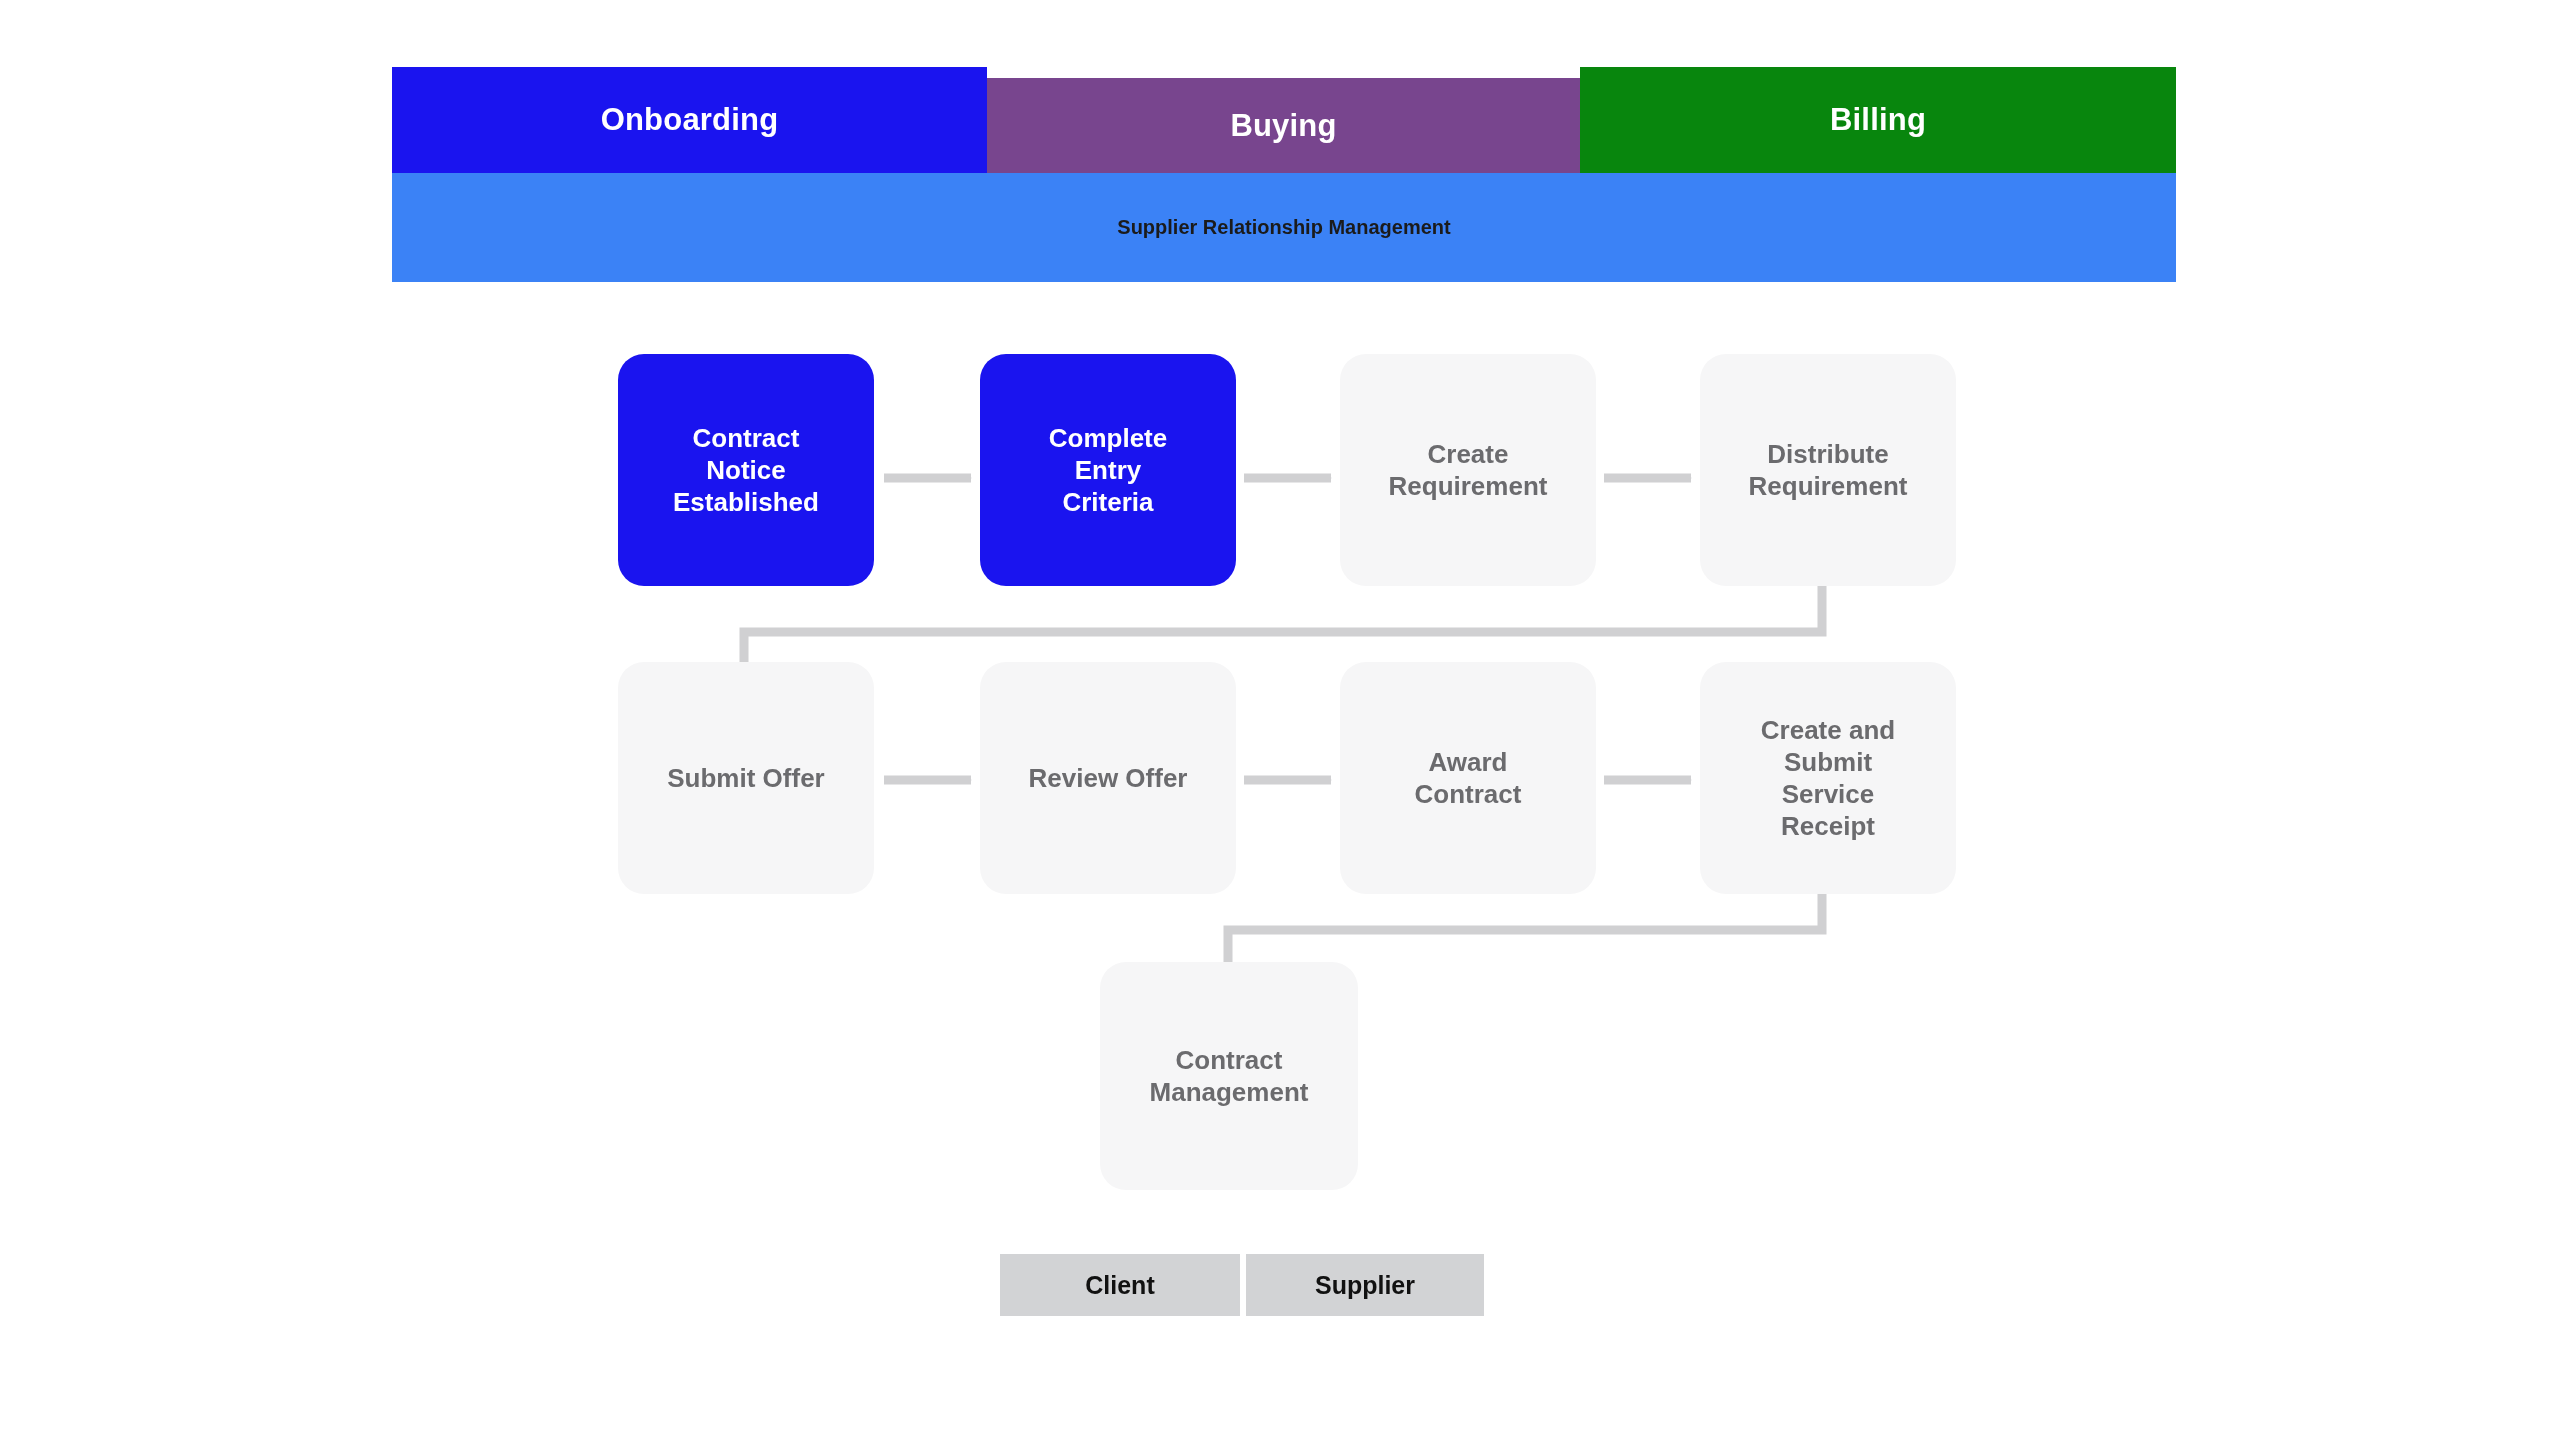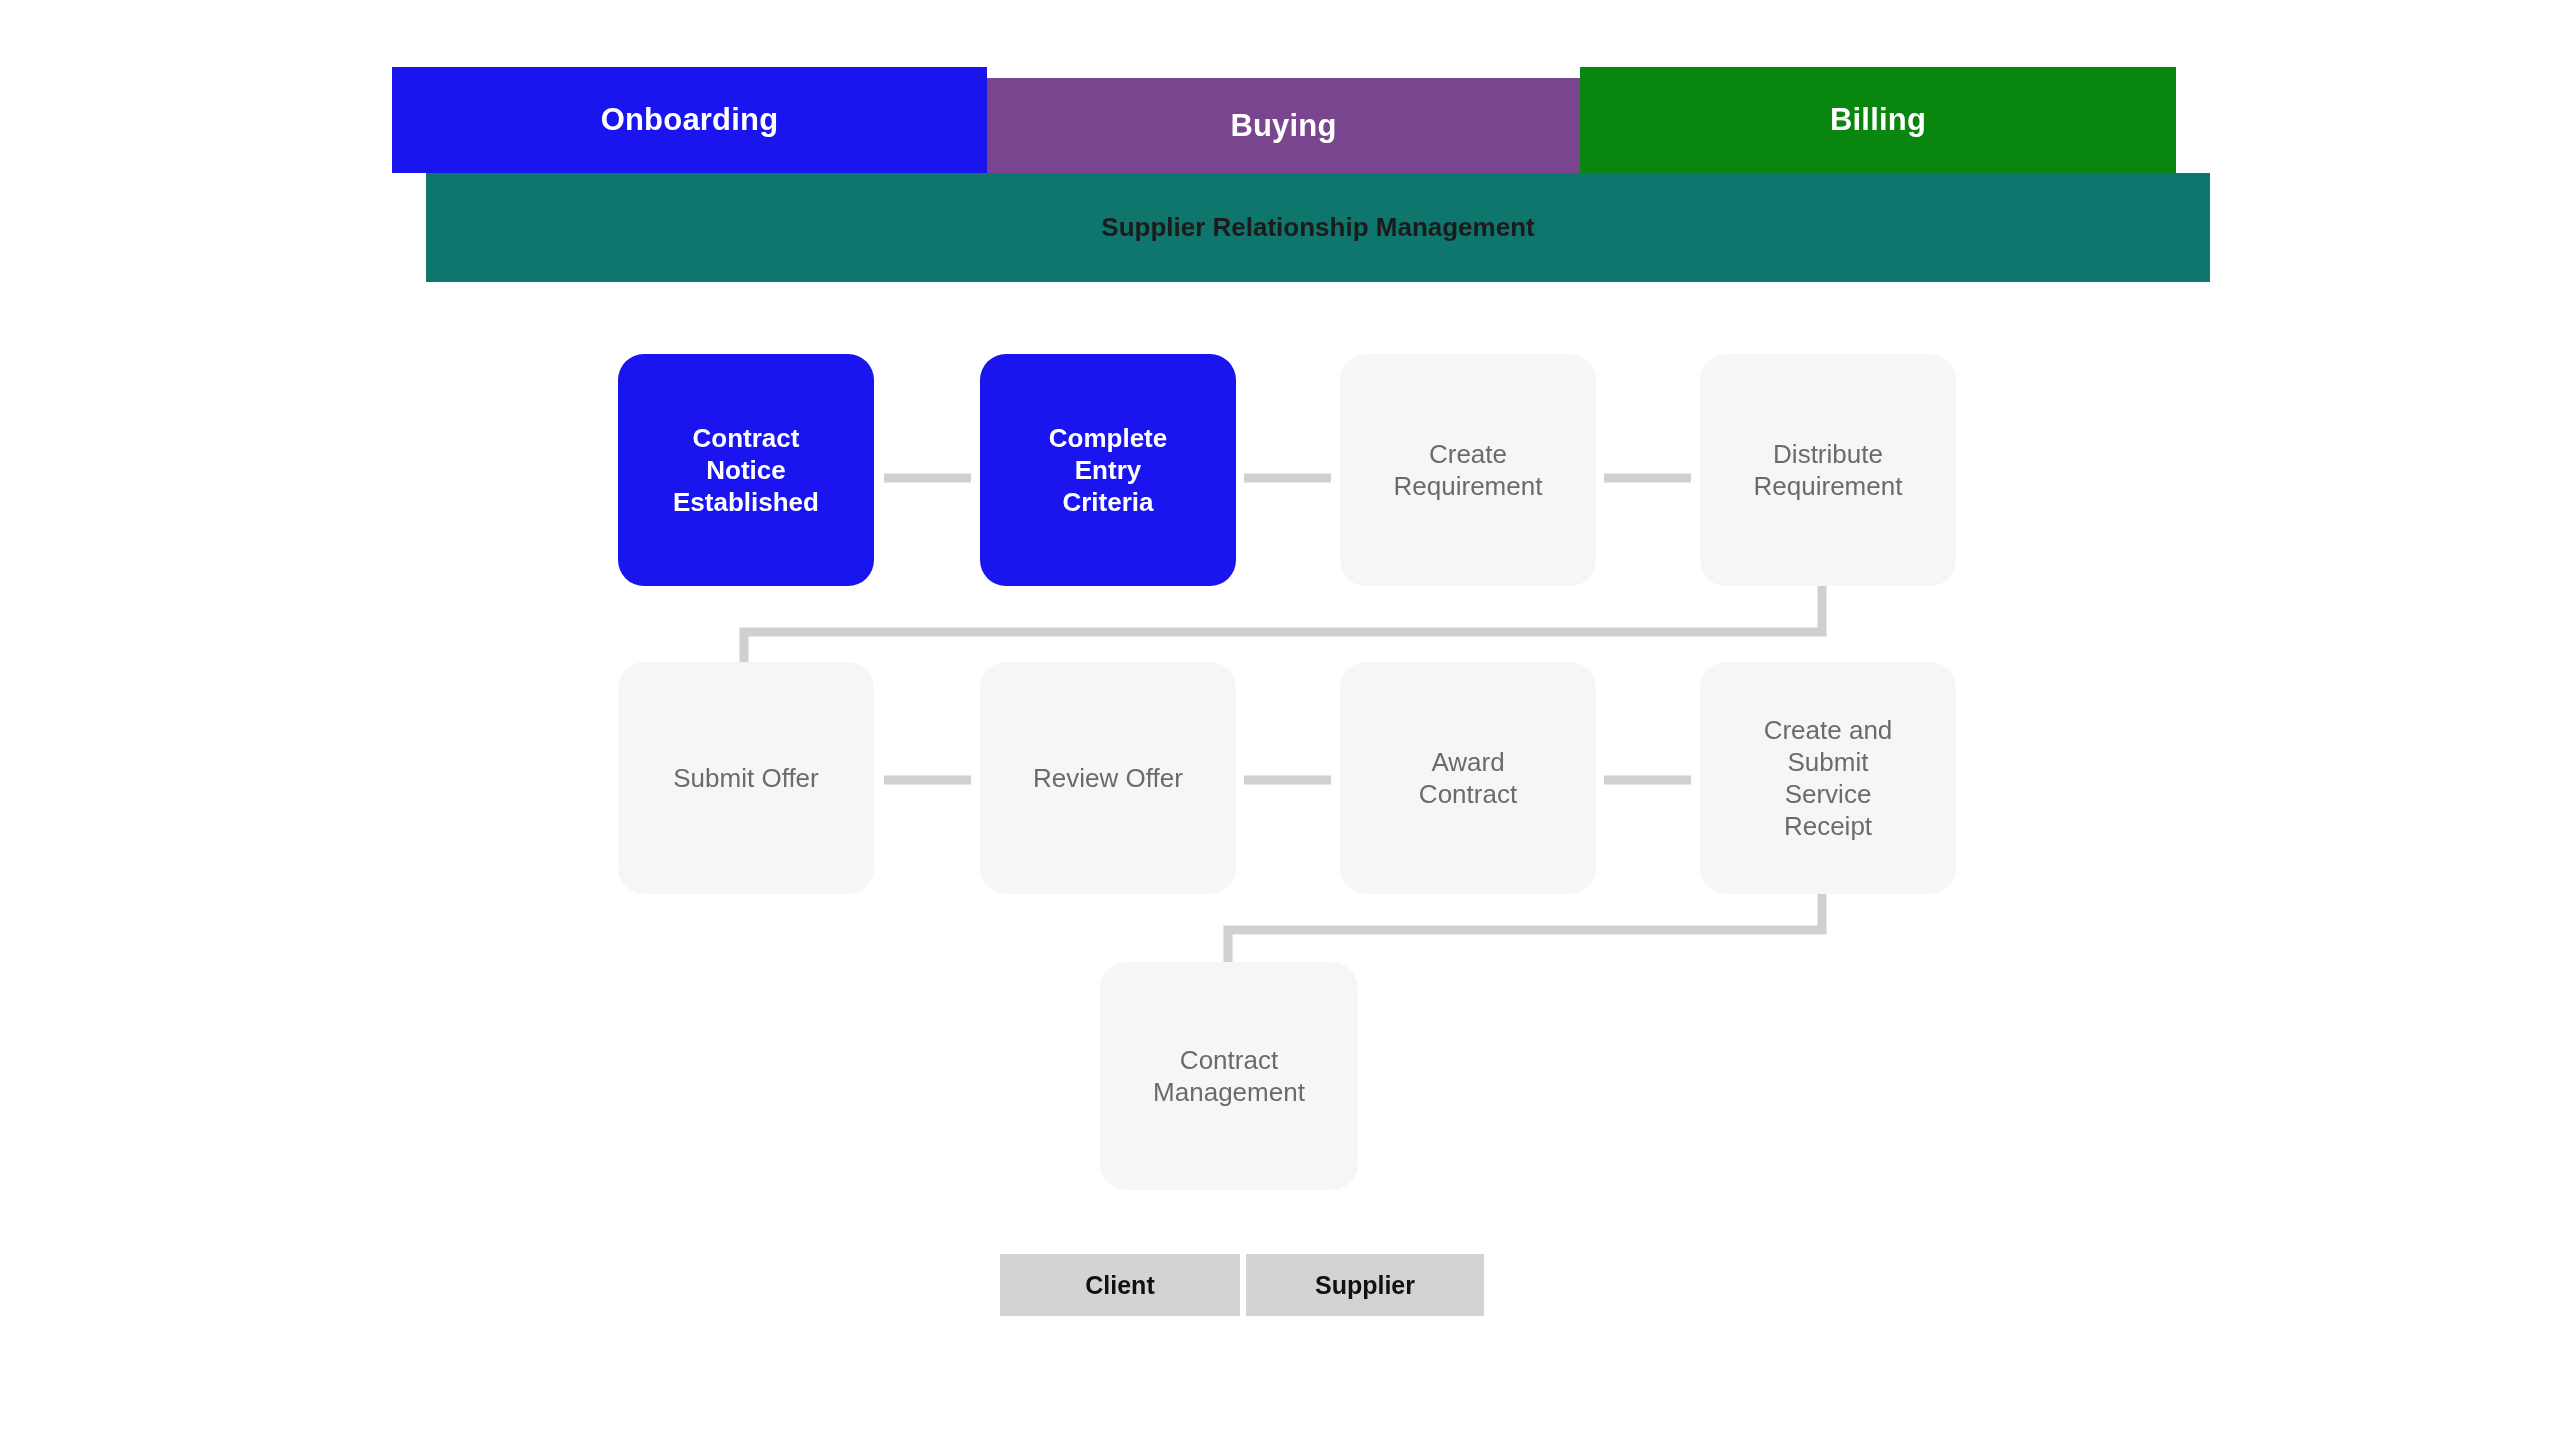--- a/index.html
+++ b/index.html
@@ -48,28 +48,27 @@
   .phase-onboarding { width: 595px; background: #1a14ef; }
   .phase-buying     { width: 593px; background: #78458e; margin-top: 11px; }
   .phase-billing    { width: 596px; background: #08860d; }
 
   .srm-bar {
     position: absolute;
     left: 388px;
     top: 173px;
     width: 1784px;
     height: 109px;
-    background: #0f766e;
+    background: #3b82f6;
     display: flex;
     align-items: center;
     justify-content: center;
     color: #1b1b1b;
-    font-size: 26px;
-    font-weight: bold;
-    margin-left: 34px;
+    font-size: 20px;
+    font-weight: bold;
   }
 
   
   .node {
     position: absolute;
     box-sizing: border-box;
     display: flex;
     align-items: center;
     justify-content: center;
     text-align: center;
@@ -83,21 +82,21 @@
   .node.active {
     background: #1a14ef;
     color: #ffffff;
     font-size: 26px;
     font-weight: bold;
   }
   .node.inactive {
     background: #f6f6f7;
     color: #6b6b6e;
     font-size: 26px;
-    font-weight: normal;
+    font-weight: bold;
   }
 
   
   .conn-svg {
     position: absolute;
     left: 0;
     top: 0;
     width: 2560px;
     height: 1440px;
     pointer-events: none;

